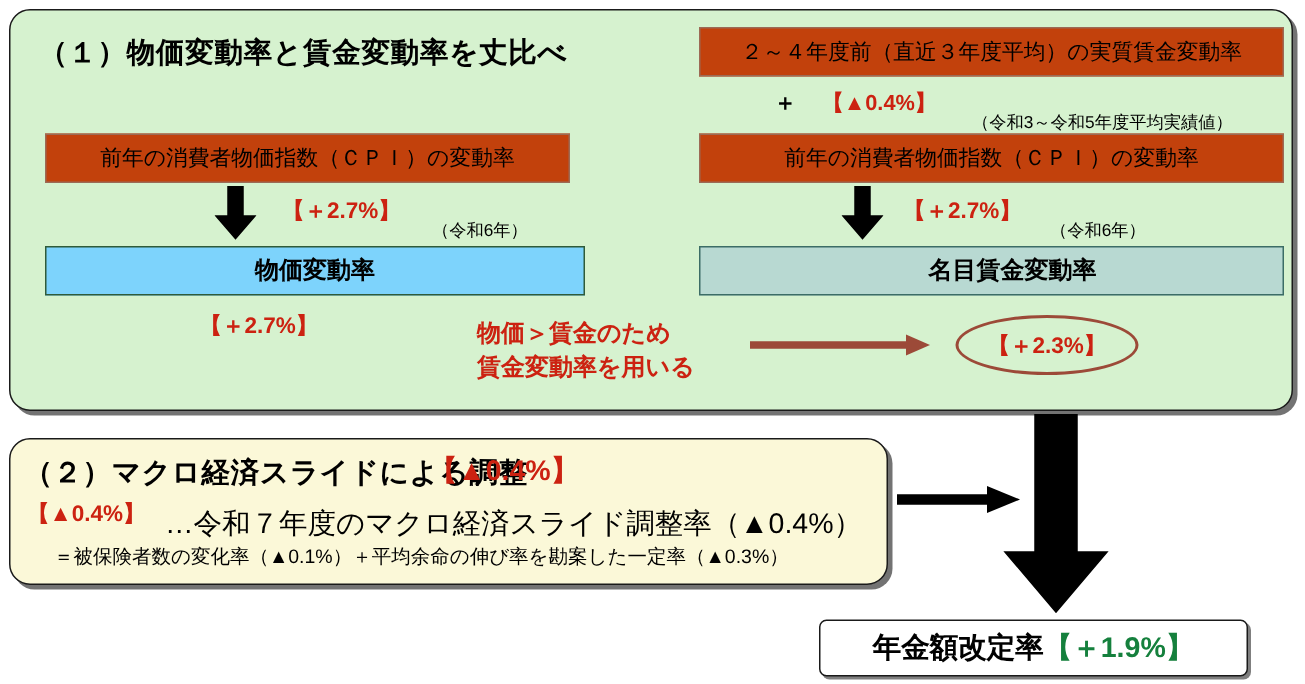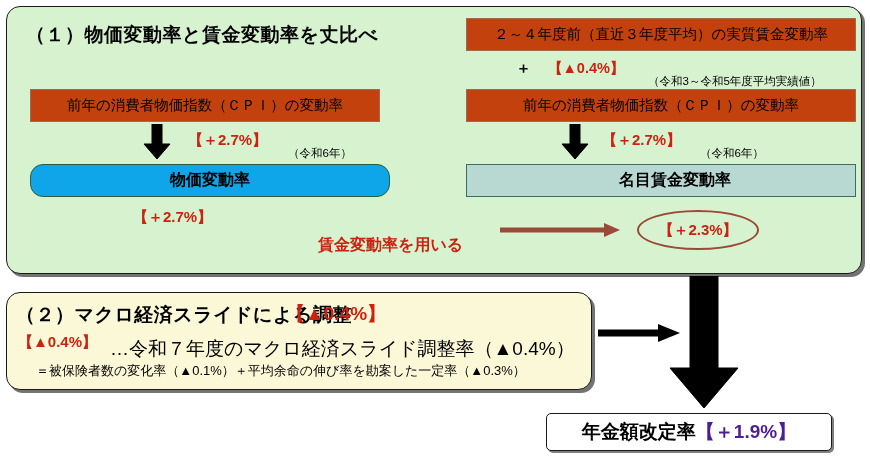--- a/index.html
+++ b/index.html
@@ -61,22 +61,21 @@
     box-sizing: border-box;
     display: flex;
     align-items: center;
     justify-content: center;
     border: 1.5px solid #2f5b3a;
     font-weight: bold;
     color: #000000;
     white-space: nowrap;
   }
   #box-bukka {
-    background: #0ea5e9;
-    border-radius: 13px;
+    background: #7dd3fc;
   }
   #box-chingin {
     background: #b8d9d2;
     border-color: #3c6d66;
   }
 
   
   .txt {
     position: absolute;
     white-space: nowrap;
@@ -145,21 +144,21 @@
     white-space: nowrap;
   }
   #final-box .fb-label {
     font-weight: bold;
     font-size: 19px;
     color: #000000;
   }
   #final-box .fb-value {
     font-weight: bold;
     font-size: 19px;
-    color: #4c1d95;
+    color: #15803d;
   }
 </style>
 </head>
 <body>
 
 <div id="canvas">
 
   <div id="panel-green" class="panel"></div>
 
   <div class="txt heading" style="left:26px; top:22px;">（１）物価変動率と賃金変動率を丈比べ</div>
@@ -195,20 +194,21 @@
       <polygon points="9,0 19,0 19,20 27,20 14,35 1,20 9,20" fill="#000000" stroke="#000000" stroke-width="1"></polygon>
     </svg>
   </div>
 
   <div class="txt red" style="left:602px; top:131px; font-size:15px;">【＋2.7%】</div>
 
   <div class="txt small" style="left:700px; top:134px;">（令和6年）</div>
 
   <div id="box-chingin" class="resultbox" style="left:466px; top:164px; width:390px; height:33px; font-size:16px;padding-left:28px;">名目賃金変動率</div>
 
+  <div class="txt red" style="left:318px; top:212px; font-size:16px;">物価＞賃金のため</div>
 
   <div class="txt red" style="left:318px; top:235px; font-size:16px;">賃金変動率を用いる</div>
 
   <div id="mid-arrow" style="left:500px; top:222px;">
     <svg width="120" height="16" viewBox="0 0 120 16">
       <line x1="0" y1="8" x2="104" y2="8" stroke="#9c4a38" stroke-width="5"></line>
       <polygon points="104,1 120,8 104,15" fill="#9c4a38"></polygon>
     </svg>
   </div>
 

